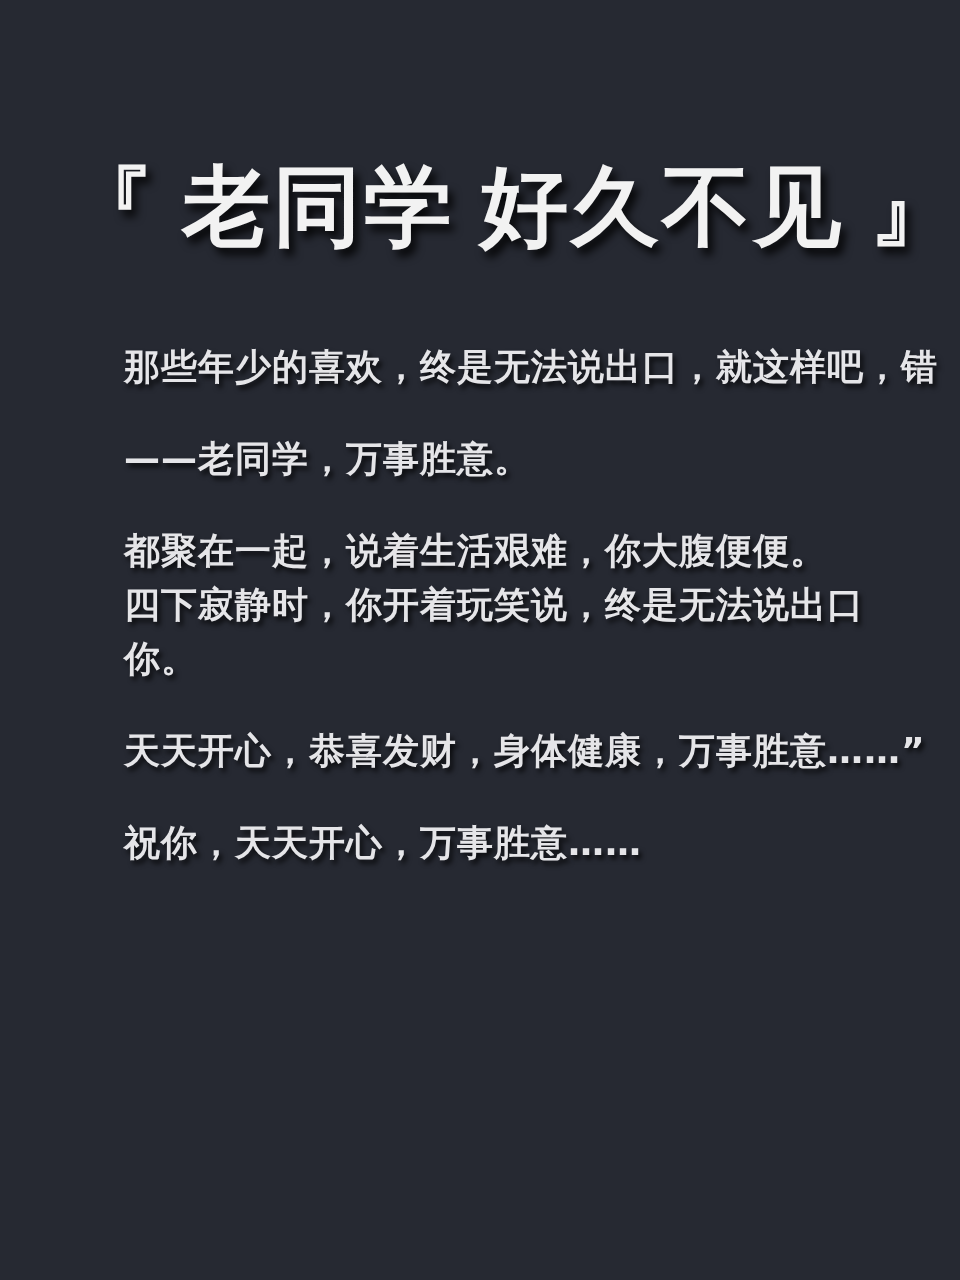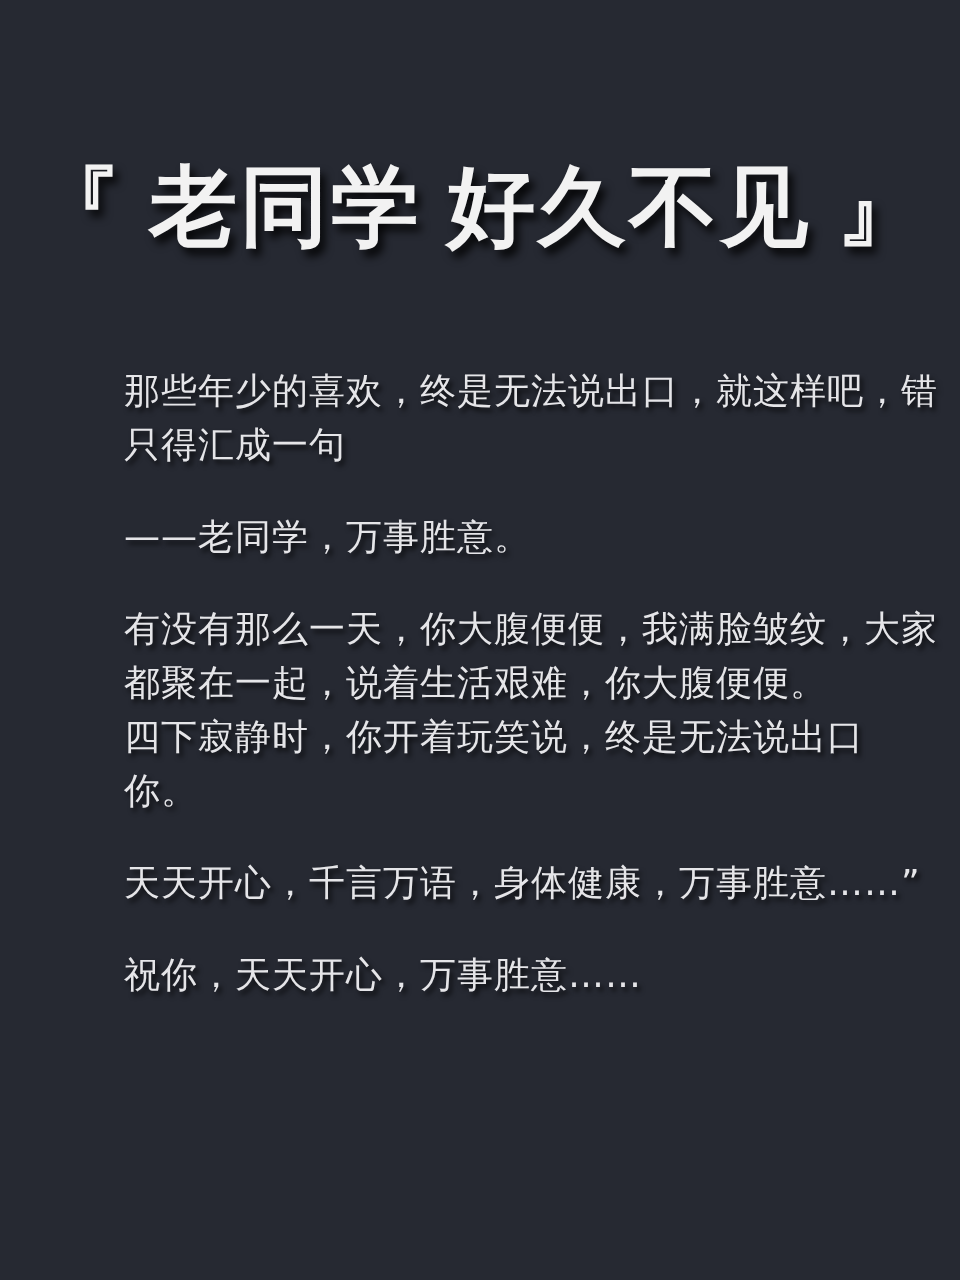--- a/index.html
+++ b/index.html
@@ -14,69 +14,68 @@
     margin: 0 auto;
     background: #262932;
     overflow: hidden;
     font-family: "DejaVu Sans", "Liberation Sans", sans-serif;
   }
   .poster-title {
     position: absolute;
     top: 148px;
     left: 0;
     width: 100%;
-    text-align: center;
+    text-align: right;
     font-family: "Liberation Serif", "DejaVu Serif", serif;
     font-weight: 700;
     font-size: 88px;
     letter-spacing: 3px;
     color: #f2f2f2;
     text-shadow: 5px 7px 8px rgba(0, 0, 0, 0.85);
     white-space: nowrap;
   }
   .poster-body {
     position: absolute;
-    top: 364px;
+    top: 340px;
     left: 124px;
     width: 724px;
     color: #e5e5e8;
     font-size: 36px;
     line-height: 54px;
     letter-spacing: 1px;
     text-shadow: 3px 4px 5px rgba(0, 0, 0, 0.75);
+    font-weight: bold;
   }
   .paragraph {
     margin: 0 0 38px 0;
   }
   .paragraph:last-child {
     margin-bottom: 12px;
   }
   .text-line {
     white-space: nowrap;
   }
 </style>
 </head>
 <body>
 
 <div class="poster">
   <div class="poster-title">『 老同学 好久不见 』</div>
   <div class="poster-body">
       <div class="paragraph">
         <div class="text-line">那些年少的喜欢，终是无法说出口，就这样吧，错</div>
-        <div class="text-line">只得汇成一句</div>
       </div>
       <div class="paragraph">
         <div class="text-line">——老同学，万事胜意。</div>
       </div>
       <div class="paragraph">
-        <div class="text-line">有没有那么一天，你大腹便便，我满脸皱纹，大家</div>
         <div class="text-line">都聚在一起，说着生活艰难，你大腹便便。</div>
         <div class="text-line">四下寂静时，你开着玩笑说，终是无法说出口</div>
         <div class="text-line">你。</div>
       </div>
       <div class="paragraph">
-        <div class="text-line">天天开心，千言万语，身体健康，万事胜意……”</div>
+        <div class="text-line">天天开心，恭喜发财，身体健康，万事胜意……”</div>
       </div>
       <div class="paragraph">
         <div class="text-line">祝你，天天开心，万事胜意……</div>
       </div>
     </div>
 </div>
 
 </body></html>

